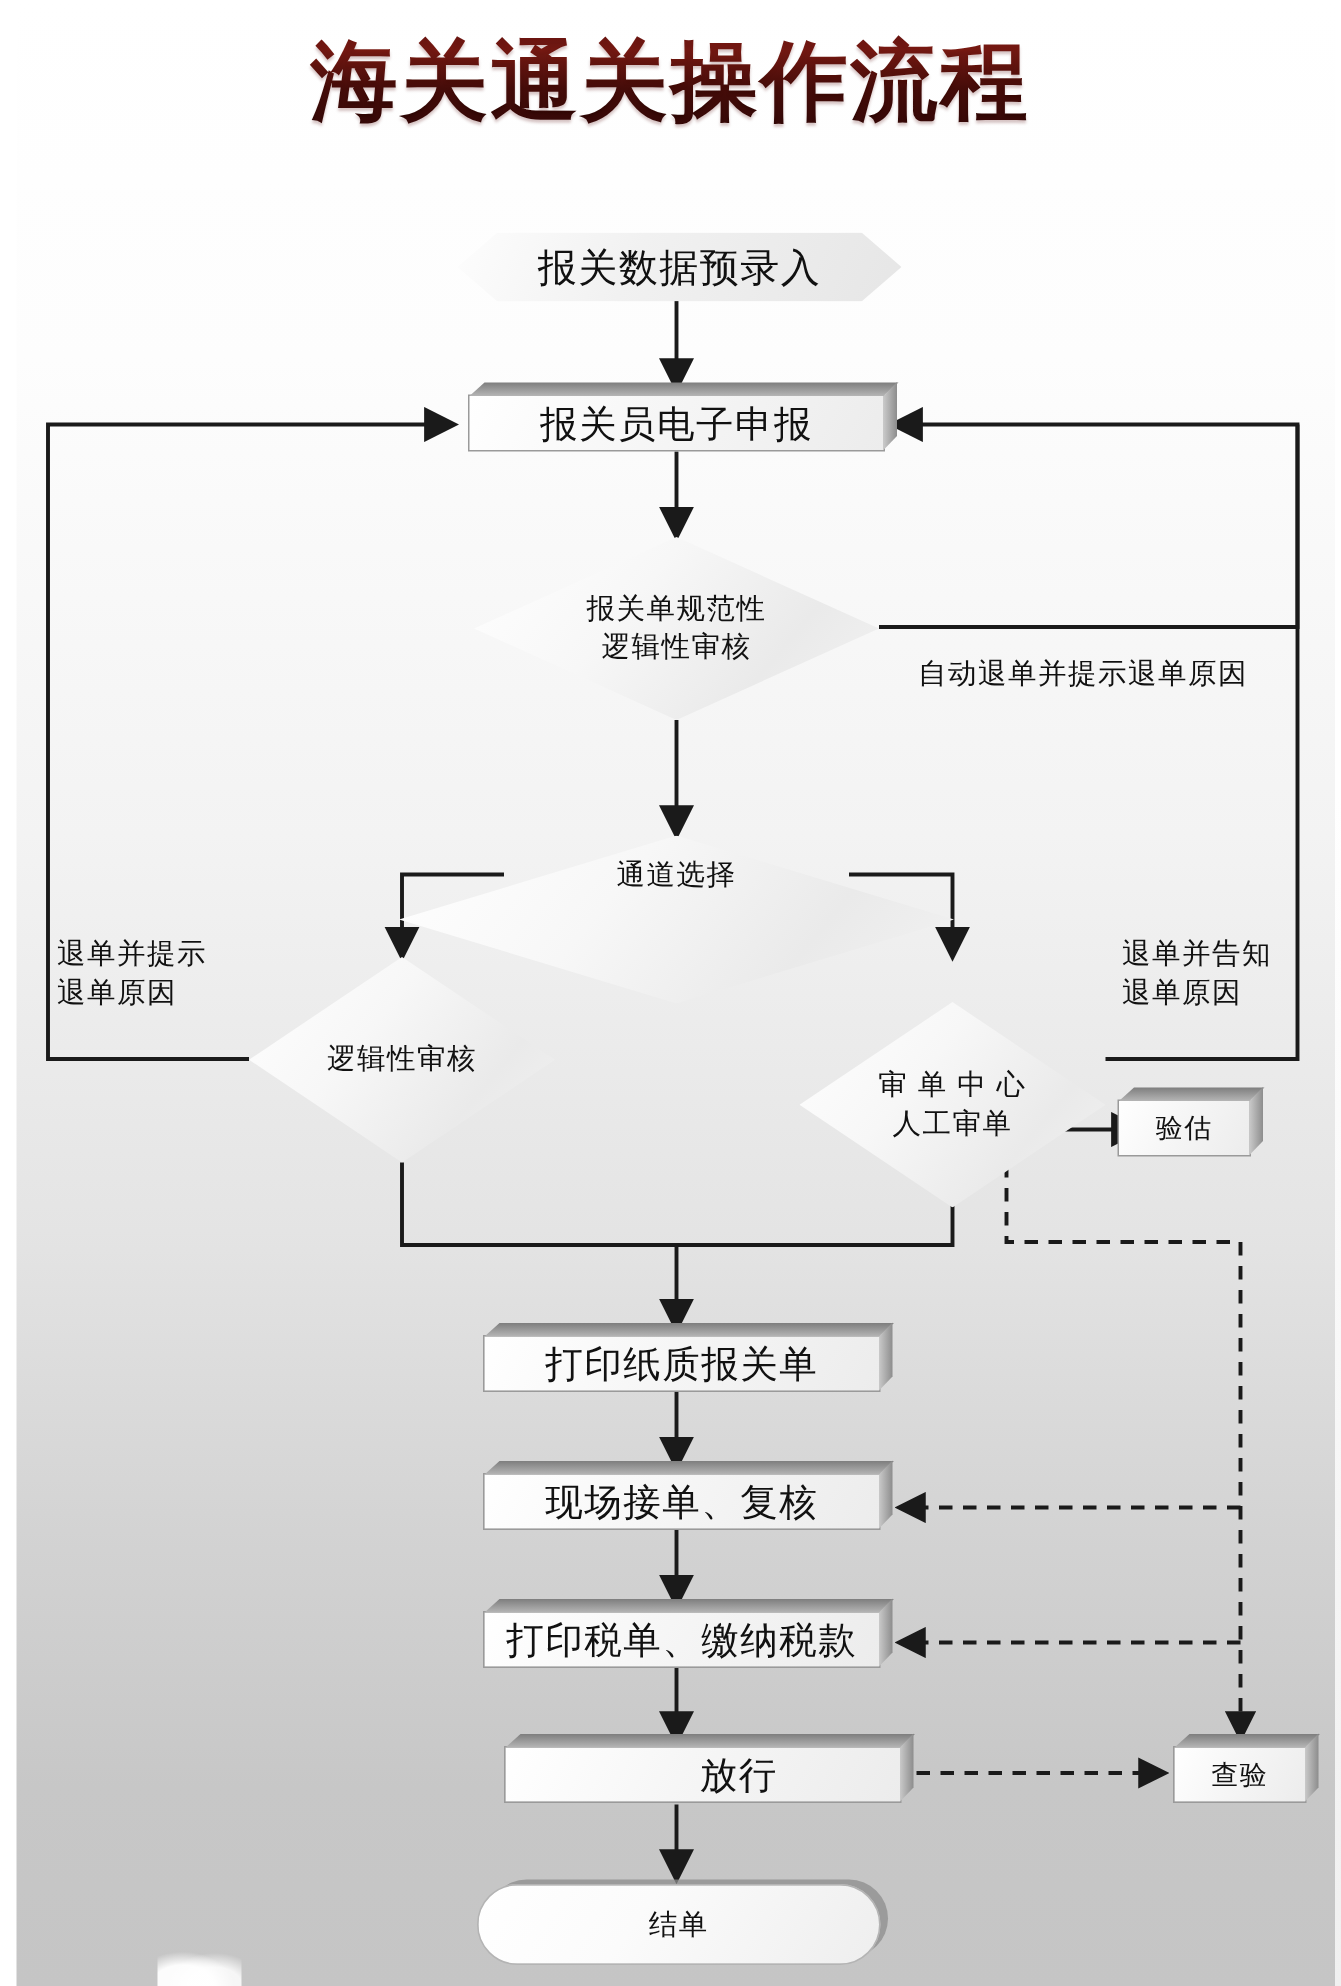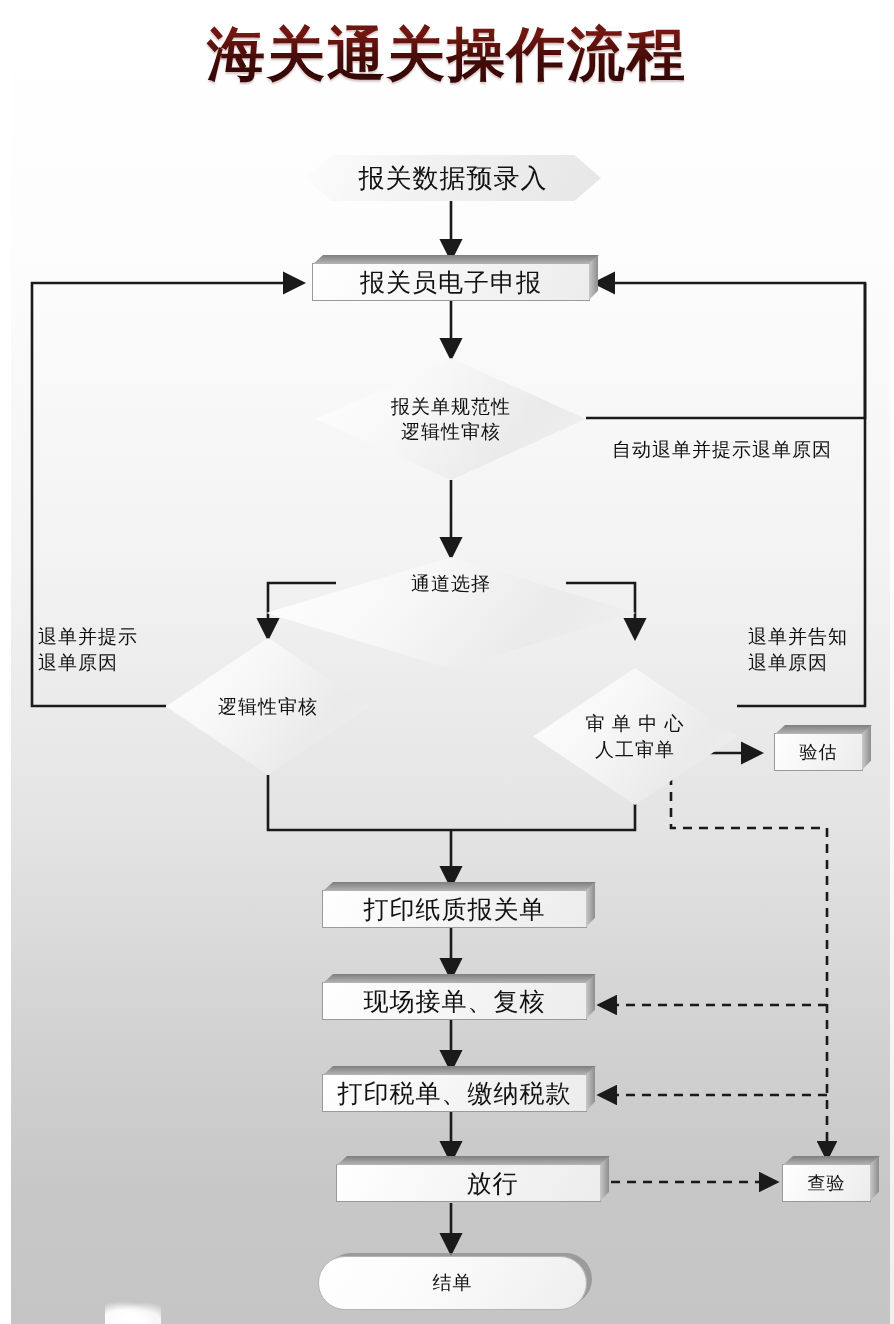--- a/index.html
+++ b/index.html
@@ -211,21 +211,21 @@
 
   <div class="dmwrap" style="left:533px;top:668px;width:204px;height:137px;">
     <div class="dm-shadow"></div>
     <div class="dm"></div>
     <div class="lbl">
       <span>审 单 中 心</span>
       <span>人工审单</span>
     </div>
   </div>
 
-  <div class="node box" style="left:774px;top:733px;width:89px;height:38px;font-size:18px;">
+  <div class="node box" style="left:745px;top:733px;width:89px;height:38px;font-size:18px;">
     <span>验估</span>
   </div>
 
   <div class="node box" style="left:322px;top:890px;width:265px;height:38px;">
     <span>打印纸质报关单</span>
   </div>
 
   <div class="node box" style="left:322px;top:1074px;width:265px;height:38px;">
     <span>打印税单、缴纳税款</span>
   </div>

